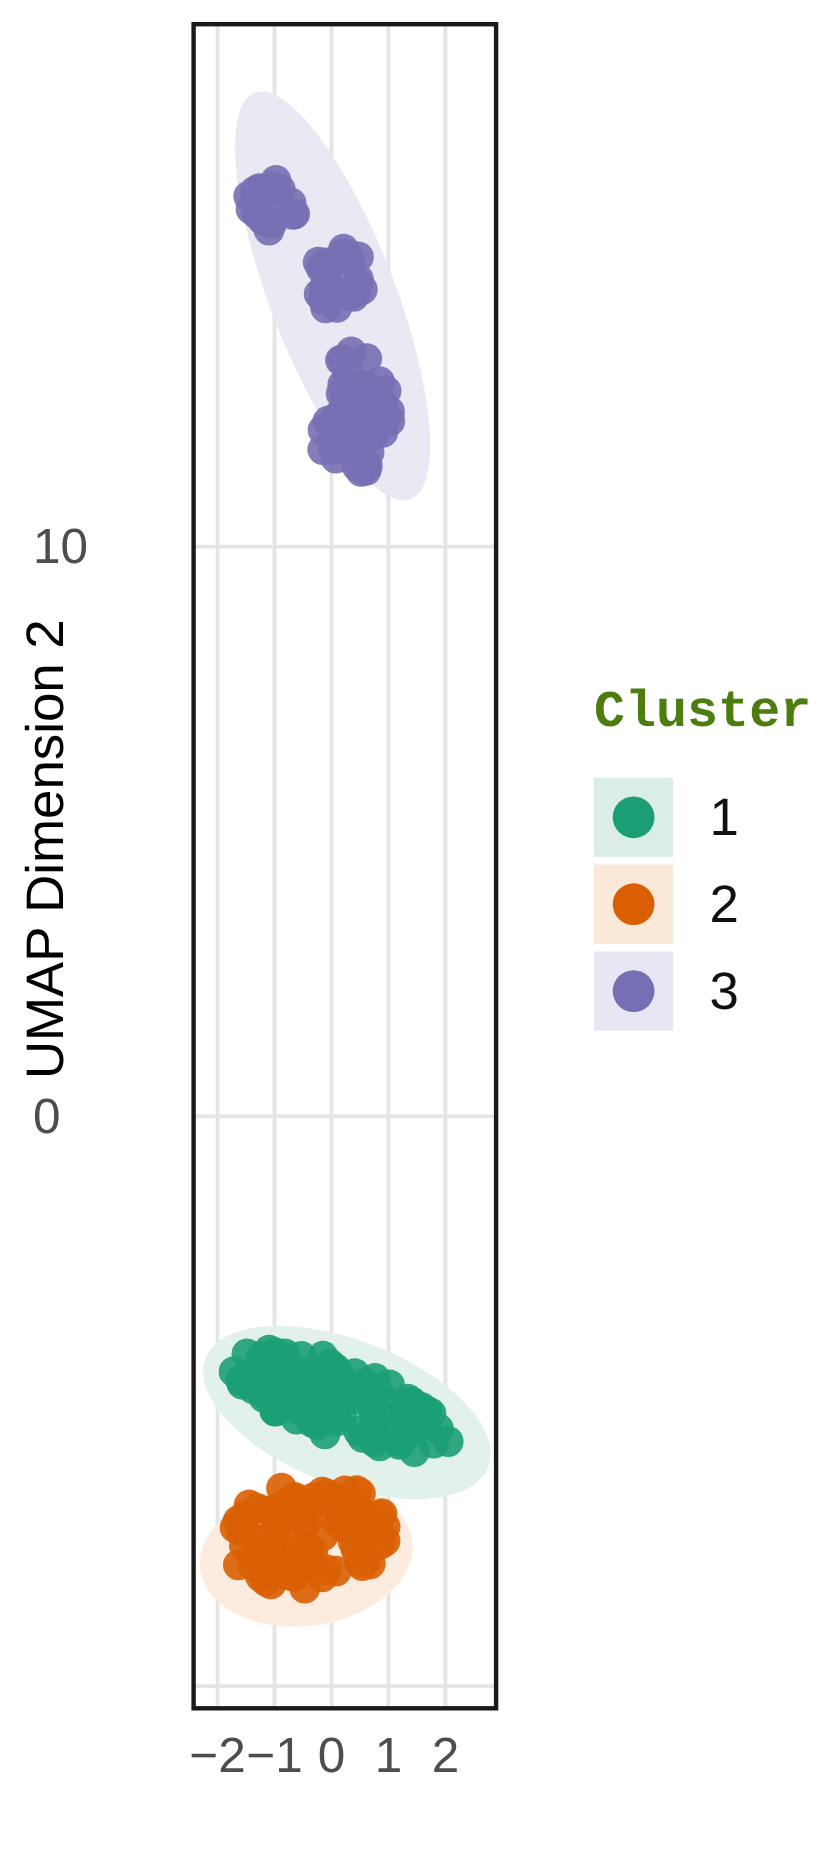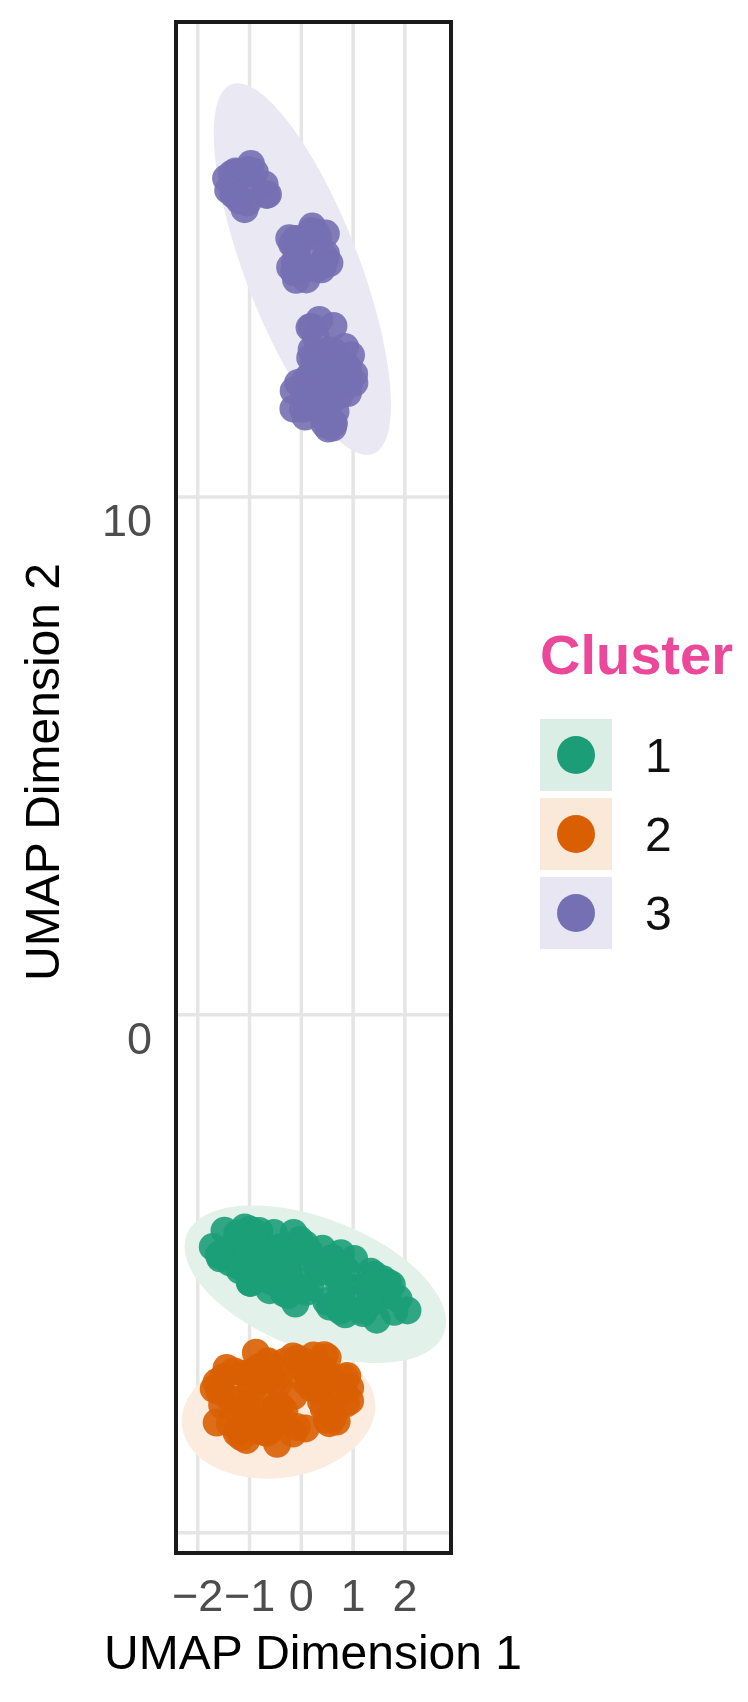--- a/index.html
+++ b/index.html
@@ -12,39 +12,40 @@
   }
   #plot-svg{position:absolute;left:0;top:0;}
   .tick-label{
     position:absolute;
     color:#4d4d4d;
     font-size:45px;
     line-height:48px;
     white-space:nowrap;
   }
   .xtick{transform:translateX(-50%);text-align:center;}
-  .ytick{width:122px;text-align:right;margin-top:24px;}
+  .ytick{width:122px;}
   .axis-title{
     position:absolute;
     color:#000000;
     font-size:48px;
     white-space:nowrap;
   }
   #x-axis-title{transform:translate(-50%,-50%);}
   #y-axis-title{transform:translate(-50%,-50%) rotate(-90deg);}
   #legend{
     position:absolute;
     left:540px;top:622px;
   }
   #legend-title{
-    color:#ec4899;
-    font-size:56px;
+    color:#4d7c0f;
+    font-size:47px;
     font-weight:bold;
     margin-bottom:32px;
     white-space:nowrap;
+    font-family:Liberation Mono, monospace;
   }
   .legend-item{
     display:flex;
     align-items:center;
     margin-bottom:7px;
   }
   .legend-key{
     width:72px;height:72px;
     display:flex;align-items:center;justify-content:center;
     flex:0 0 auto;
@@ -360,21 +361,20 @@
           <circle cx="298.1034494734731" cy="382.96900347102337" r="14"></circle>
           <circle cx="293.6780366729241" cy="390.8170786034557" r="14"></circle>
           <circle cx="332.0384971495397" cy="377.4309175401163" r="14"></circle>
           <circle cx="347.7676596719516" cy="373.0277629827324" r="14"></circle>
           <circle cx="349.2117367285803" cy="383.0541144019469" r="14"></circle>
         </g>
       </g>
       <rect x="176" y="22" width="275" height="1531" fill="none" stroke="#1a1a1a" stroke-width="4"></rect>
     </svg>
 
-  <div id="x-axis-title" class="axis-title" style="left:313px;top:1652px;">UMAP Dimension 1</div>
 
   <div id="y-axis-title" class="axis-title" style="left:42px;top:772px;">UMAP Dimension 2</div>
 
   <div id="legend">
     <div id="legend-title">Cluster</div>
 
     <div class="legend-item">
       <div class="legend-key" style="background: rgb(218, 238, 229);">
         <div class="legend-dot" style="background: rgb(27, 158, 119);"></div>
       </div>

